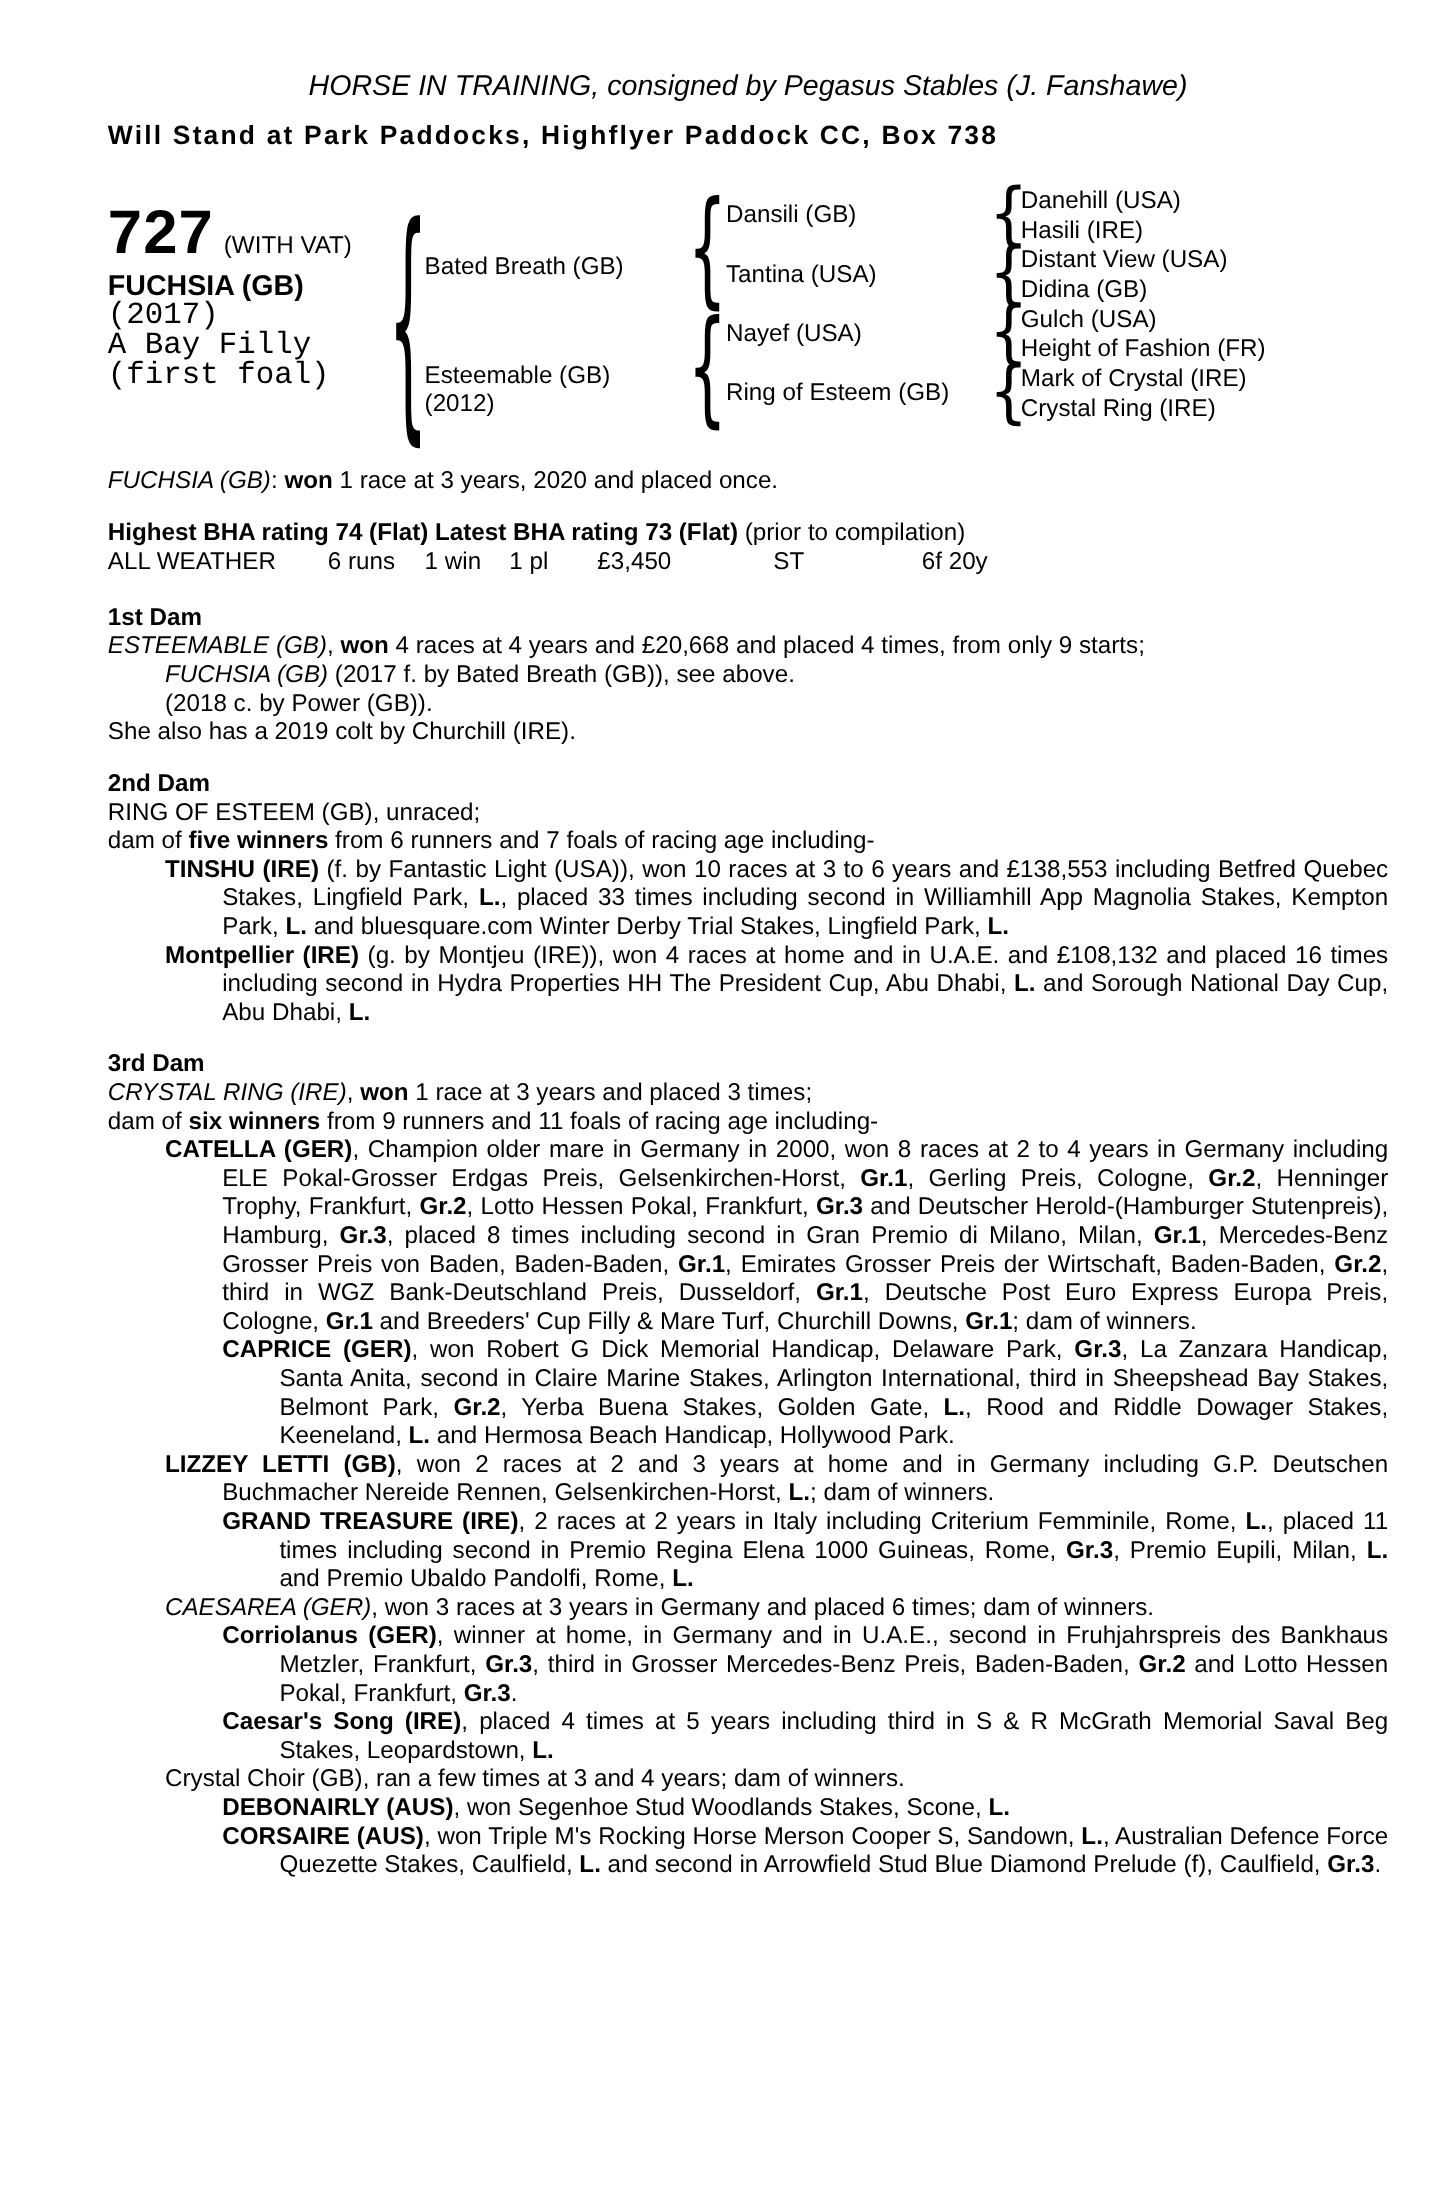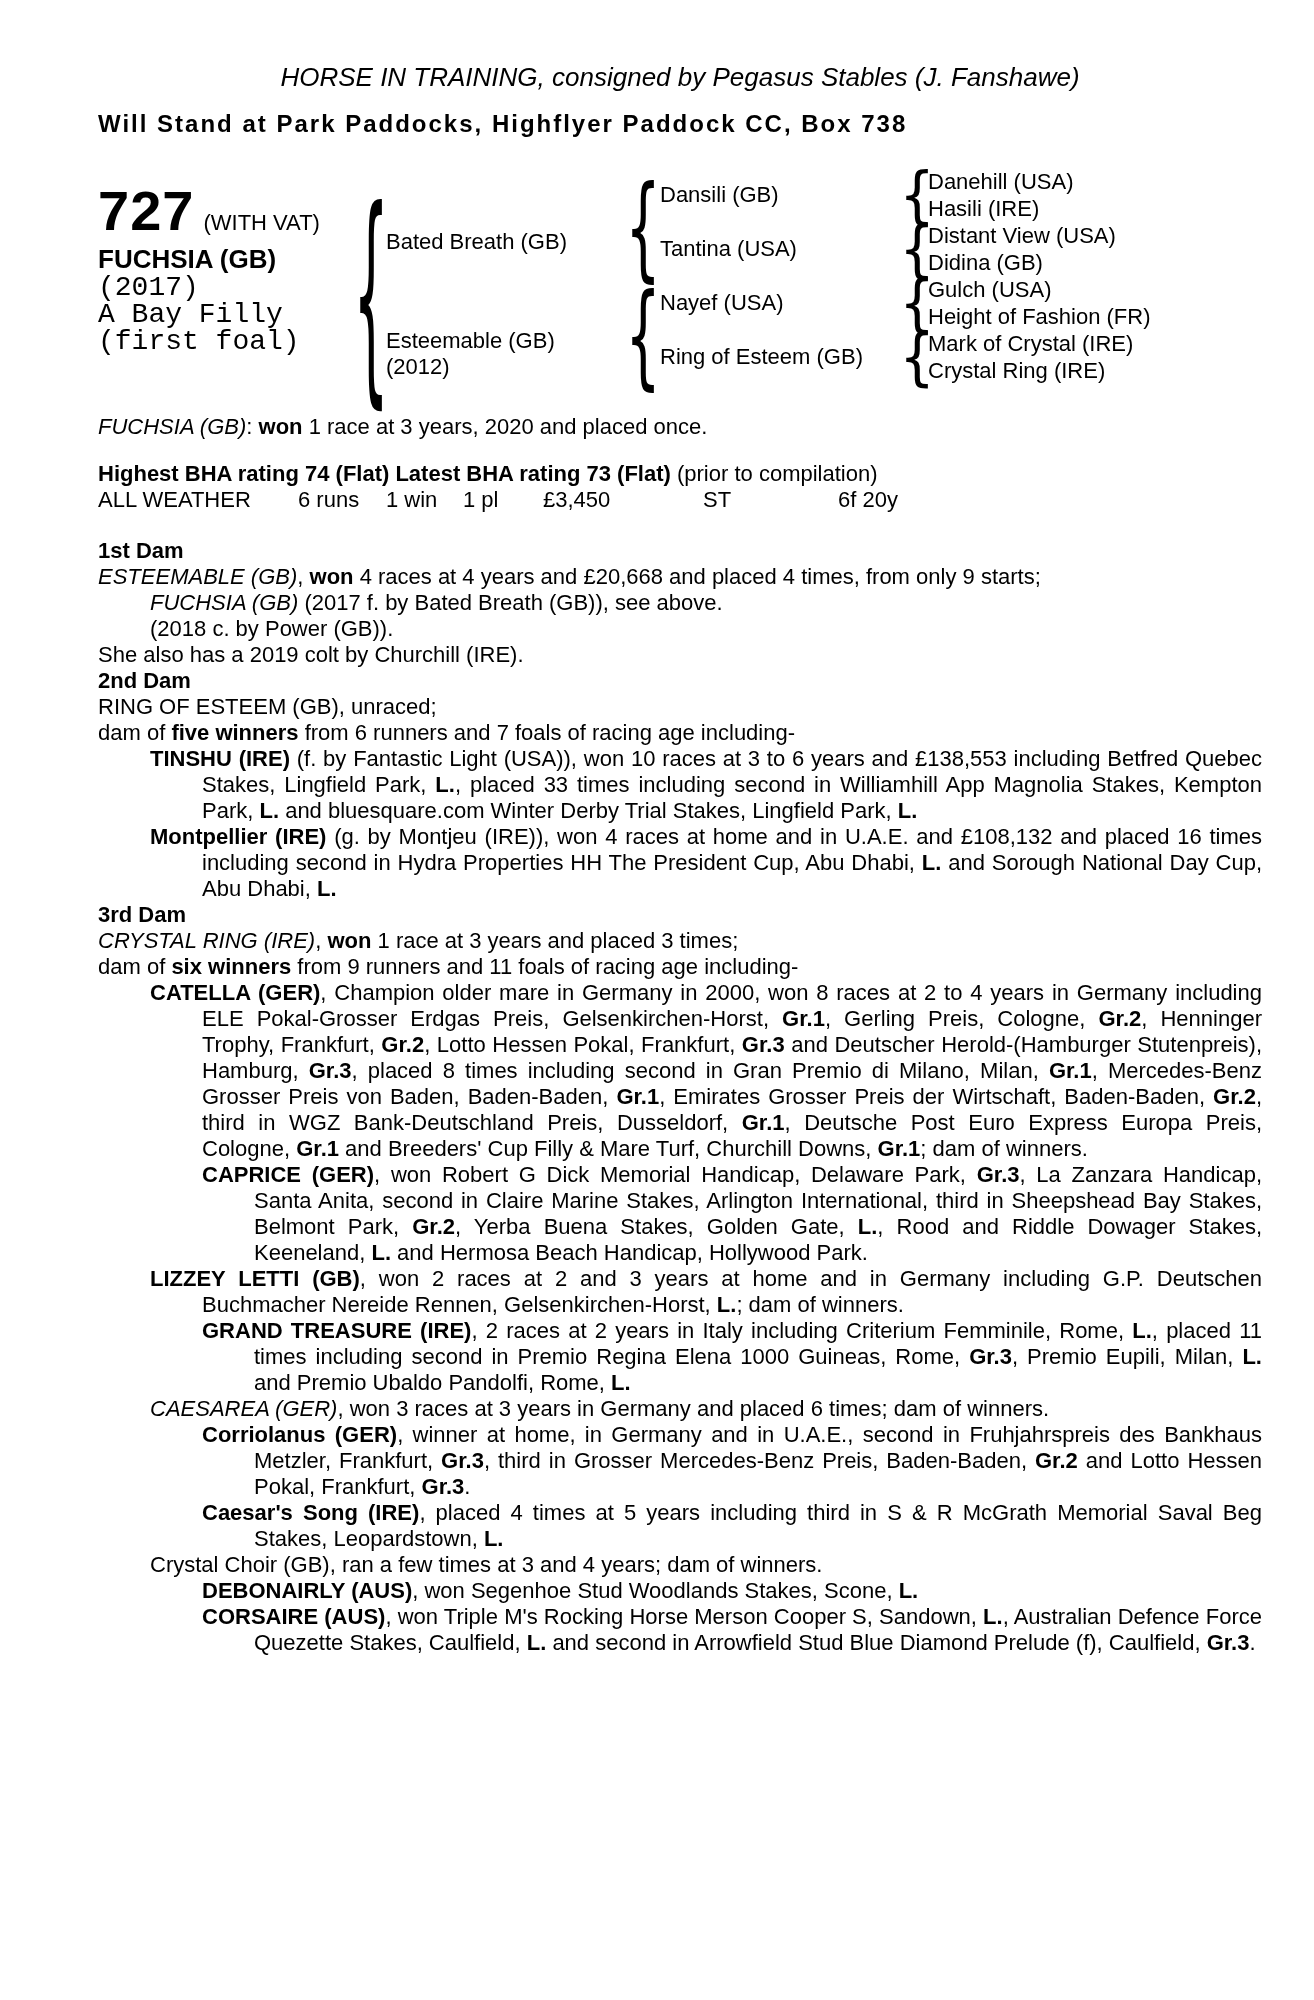--- a/index.html
+++ b/index.html
@@ -27,32 +27,32 @@
   .nudge-sire{transform:translateY(20px);}
   .nudge-dam{transform:translateY(24px);}
   .brace{display:flex;align-items:center;justify-content:center;line-height:0;overflow:visible;}
   .brace::before{content:"{";font-family:"DejaVu Sans",sans-serif;font-weight:normal;display:block;font-size:56px;}
   .brace.small::before{transform:scaleY(1.12);}
   .brace.mid::before{transform:scaleY(2.05);}
   .brace.big::before{transform:scaleY(4.1);}
   .brace.mid{transform:translateY(6px);}
   .brace.big{transform:translateY(20px);}
 
-  .summary{font-size:22px;line-height:26px;margin-top:30px;}
+  .summary{font-size:22px;line-height:26px;margin-top:40px;}
   .ratings{font-size:22px;line-height:26px;margin-top:21px;}
   .rr{display:flex;font-size:22px;line-height:26px;white-space:nowrap;}
   .rr span{display:inline-block;}
   .rr span:nth-child(1){width:200px;}
   .rr span:nth-child(2){width:88px;}
   .rr span:nth-child(3){width:77px;}
   .rr span:nth-child(4){width:80px;}
   .rr span:nth-child(5){width:160px;}
   .rr span:nth-child(6){width:135px;}
 
-  .section-heading{font-weight:bold;font-size:22px;line-height:26px;}
+  .section-heading{font-weight:bold;font-size:22px;line-height:26px;margin-top:21px;}
   .section-heading.first{margin-top:25px;}
   .p{font-size:22px;line-height:26px;text-align:justify;}
   .l1{padding-left:104px;text-indent:-52px;}
   .l2{padding-left:156px;text-indent:-52px;}
 </style>
 </head>
 <body>
 
 <div class="page">
 

